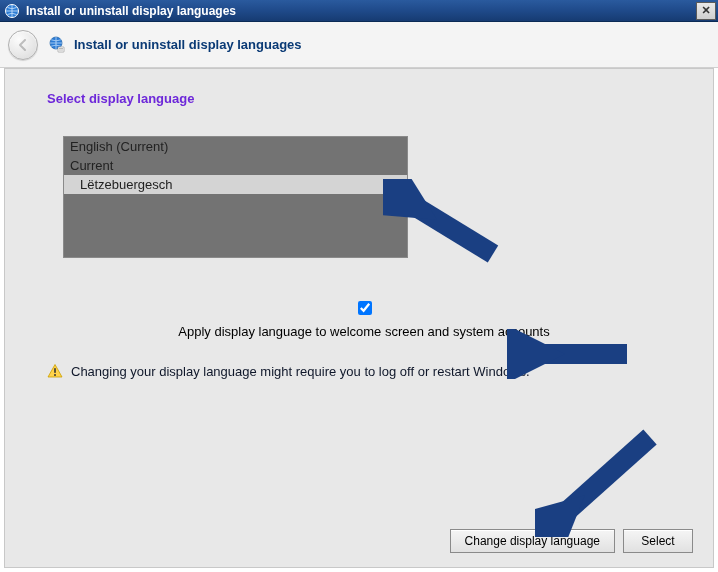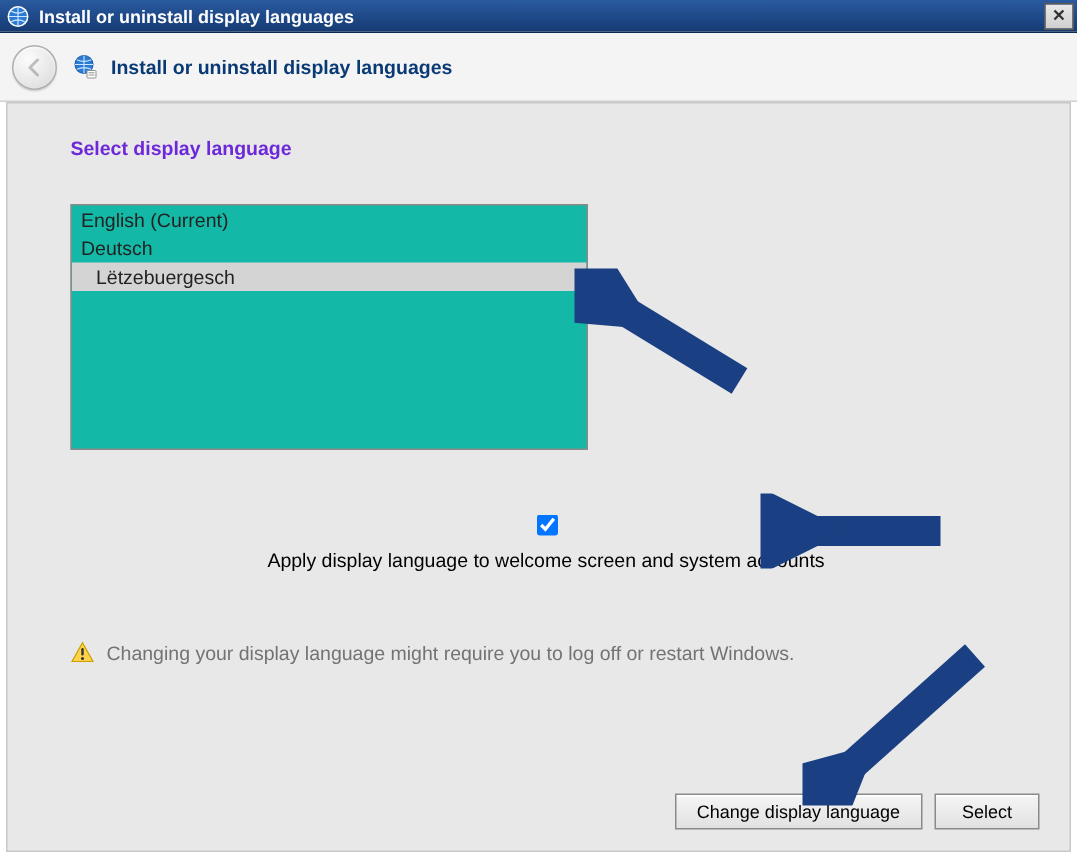--- a/index.html
+++ b/index.html
@@ -77,24 +77,25 @@
     padding: 22px 32px 0 42px;
   }
   .section-heading {
     font-weight: bold;
     font-size: 13px;
     color: #6d28d9;
     margin-bottom: 30px;
   }
   .listbox {
     width: 345px;
-    height: 164px;
-    background: #14b8a6;
+    height: 122px;
+    background: #737373;
     border: 1px solid #8a8a8a;
     overflow: hidden;
+    margin-left: 16px;
   }
   .list-item {
     padding: 2px 6px;
     font-size: 13px;
     color: #222;
     cursor: pointer;
   }
   .list-item.selected {
     background: #d4d4d4;
     padding-left: 16px;
@@ -104,26 +105,26 @@
     display: flex;
     align-items: center;
     gap: 6px;
     font-size: 13px;
     flex-direction: column;
   }
   .checkbox-row input[type=checkbox]{
     width: 14px; height: 14px;
   }
   .warning-row {
-    margin-top: 46px;
+    margin-top: 24px;
     display: flex;
     align-items: center;
     gap: 8px;
     font-size: 13px;
-    color: #737373;
+    color: #0f172a;
   }
   .warn-icon { width:16px; height:16px; display:inline-flex; }
   .button-bar {
     position: absolute;
     bottom: 14px; right: 20px;
     display: flex;
     gap: 8px;
   }
   .win-btn {
     min-width: 70px;
@@ -172,21 +173,21 @@
     </svg>
   </span>
   <span class="header-title">Install or uninstall display languages</span>
 </div>
 
 <div class="content">
   <div class="section-heading">Select display language</div>
 
   <div class="listbox">
     <div class="list-item">English (Current)</div>
-    <div class="list-item">Deutsch</div>
+    <div class="list-item">Current</div>
     <div class="list-item selected">Lëtzebuergesch</div>
   </div>
 
   <div class="checkbox-row">
     <input type="checkbox" checked="" style="">
     <label>Apply display language to welcome screen and system accounts</label>
   </div>
 
   <div class="warning-row">
     <span class="warn-icon">

